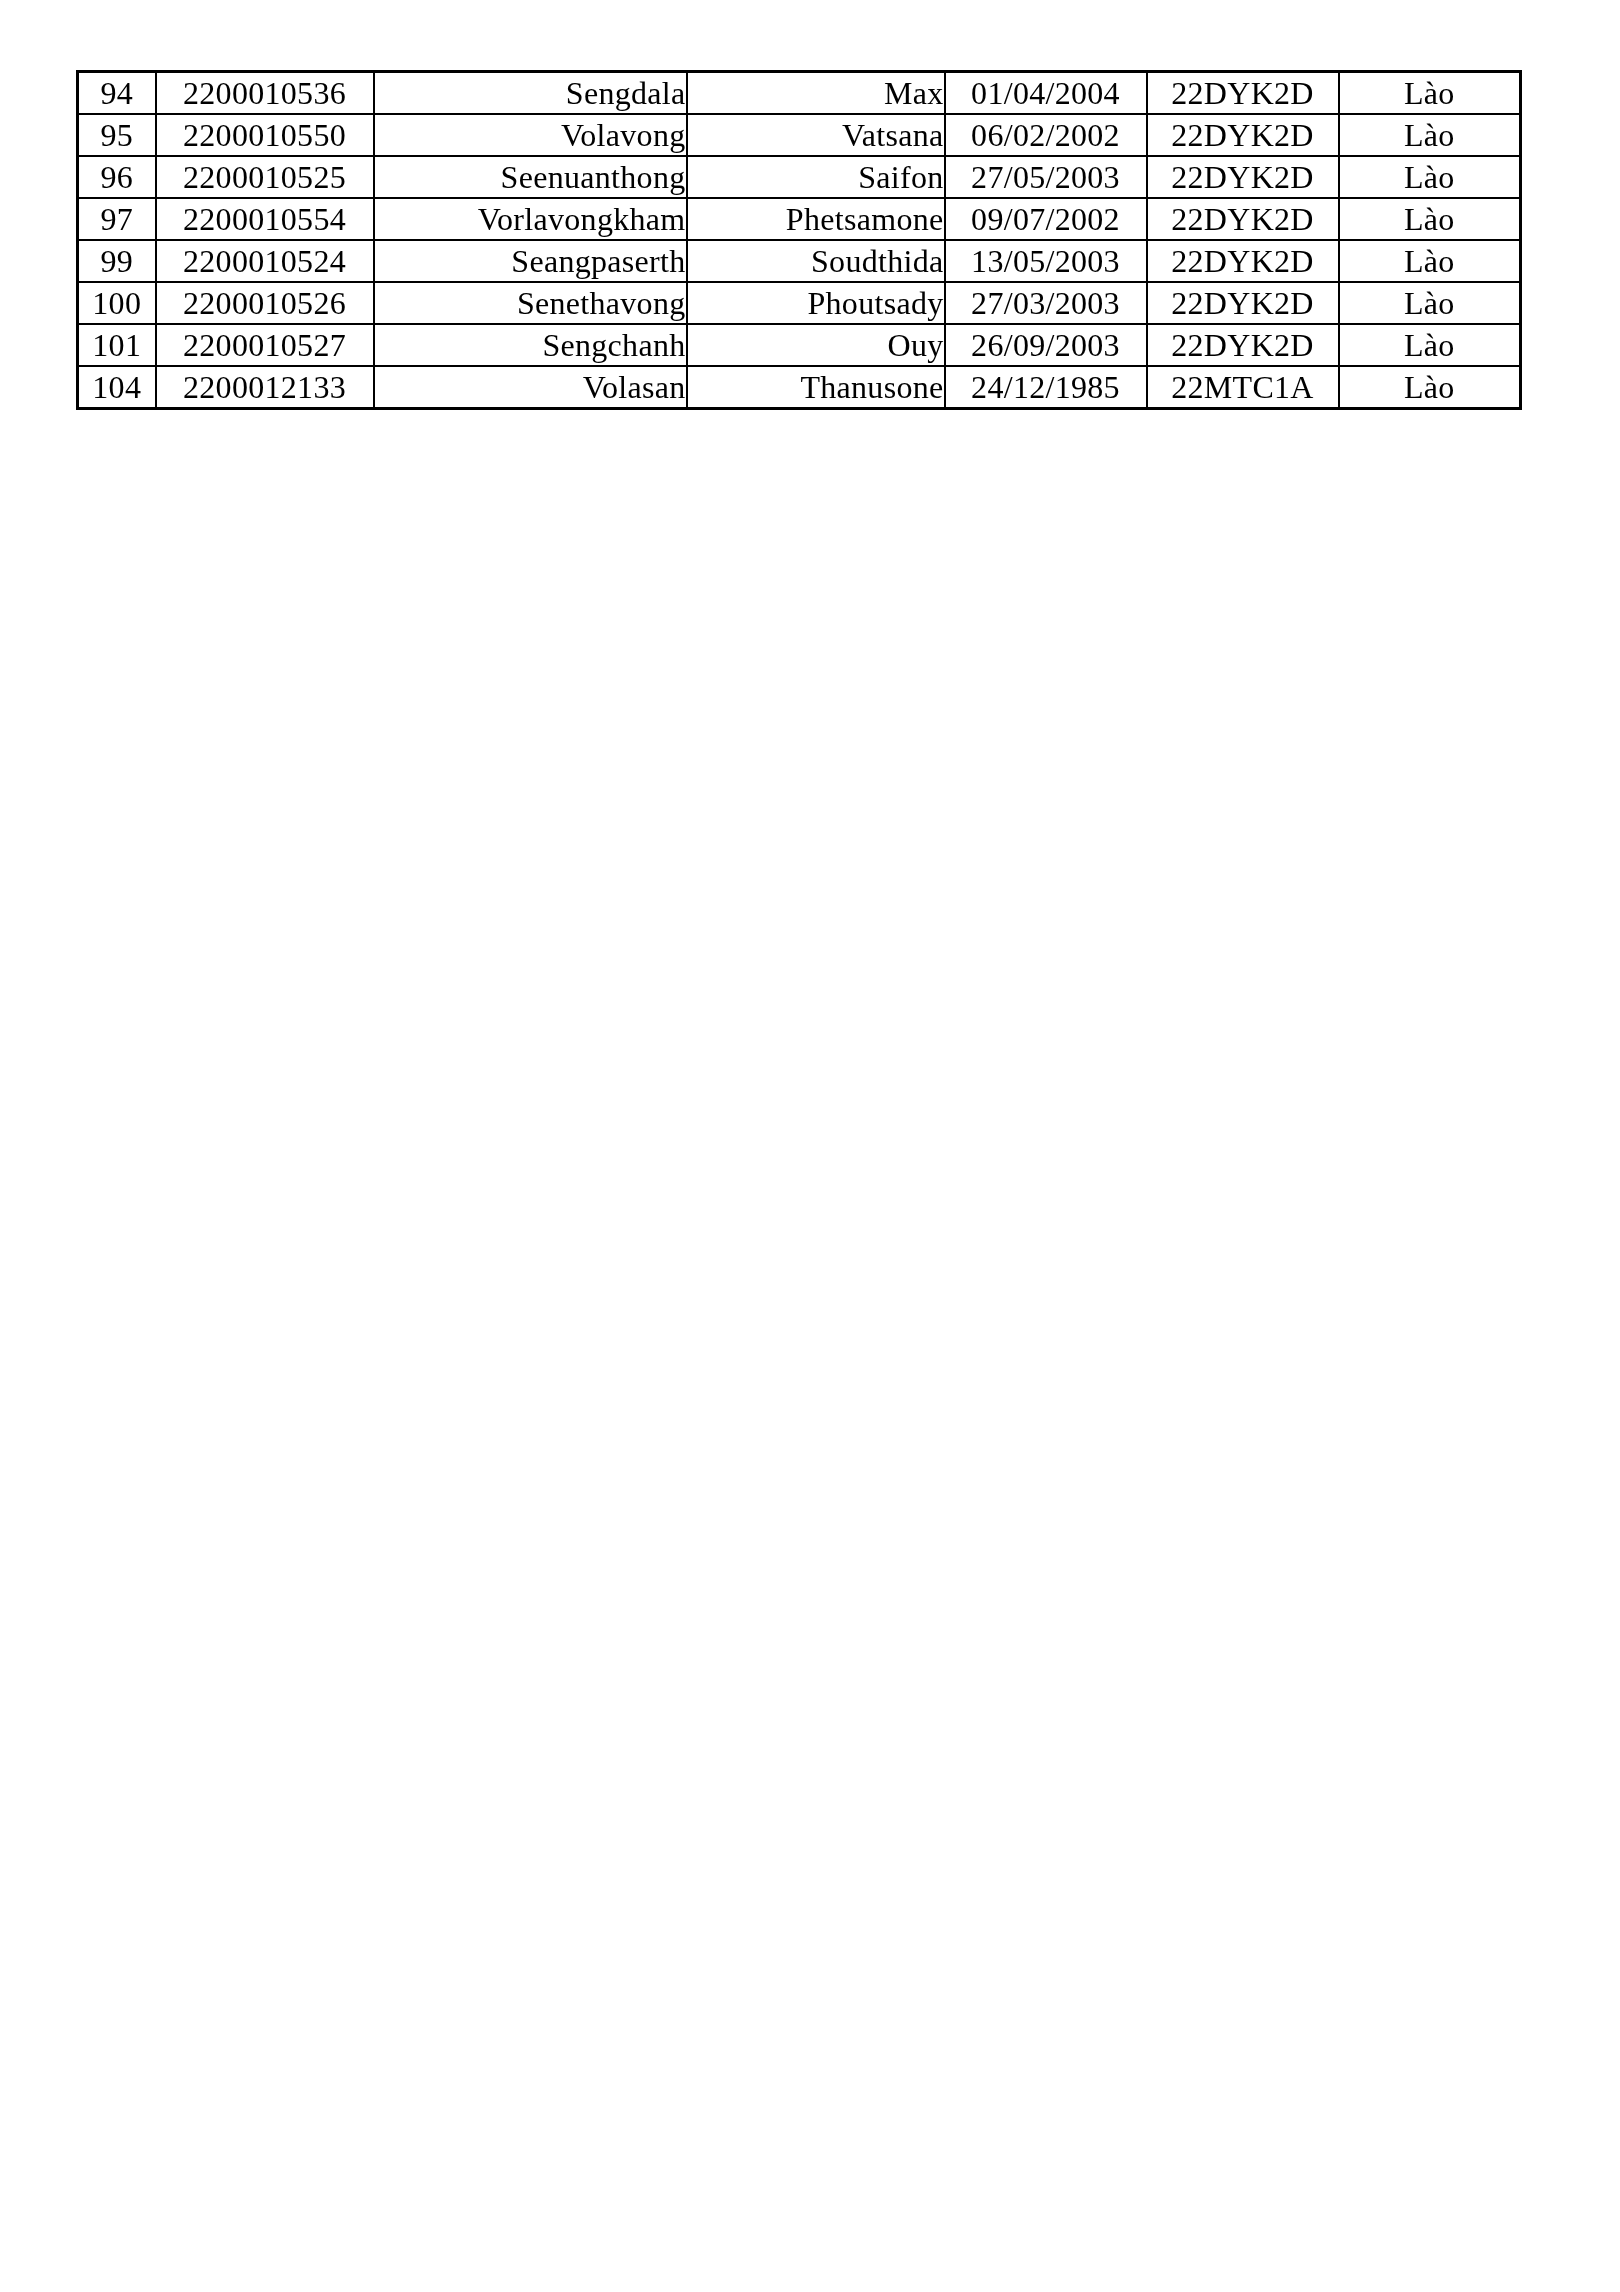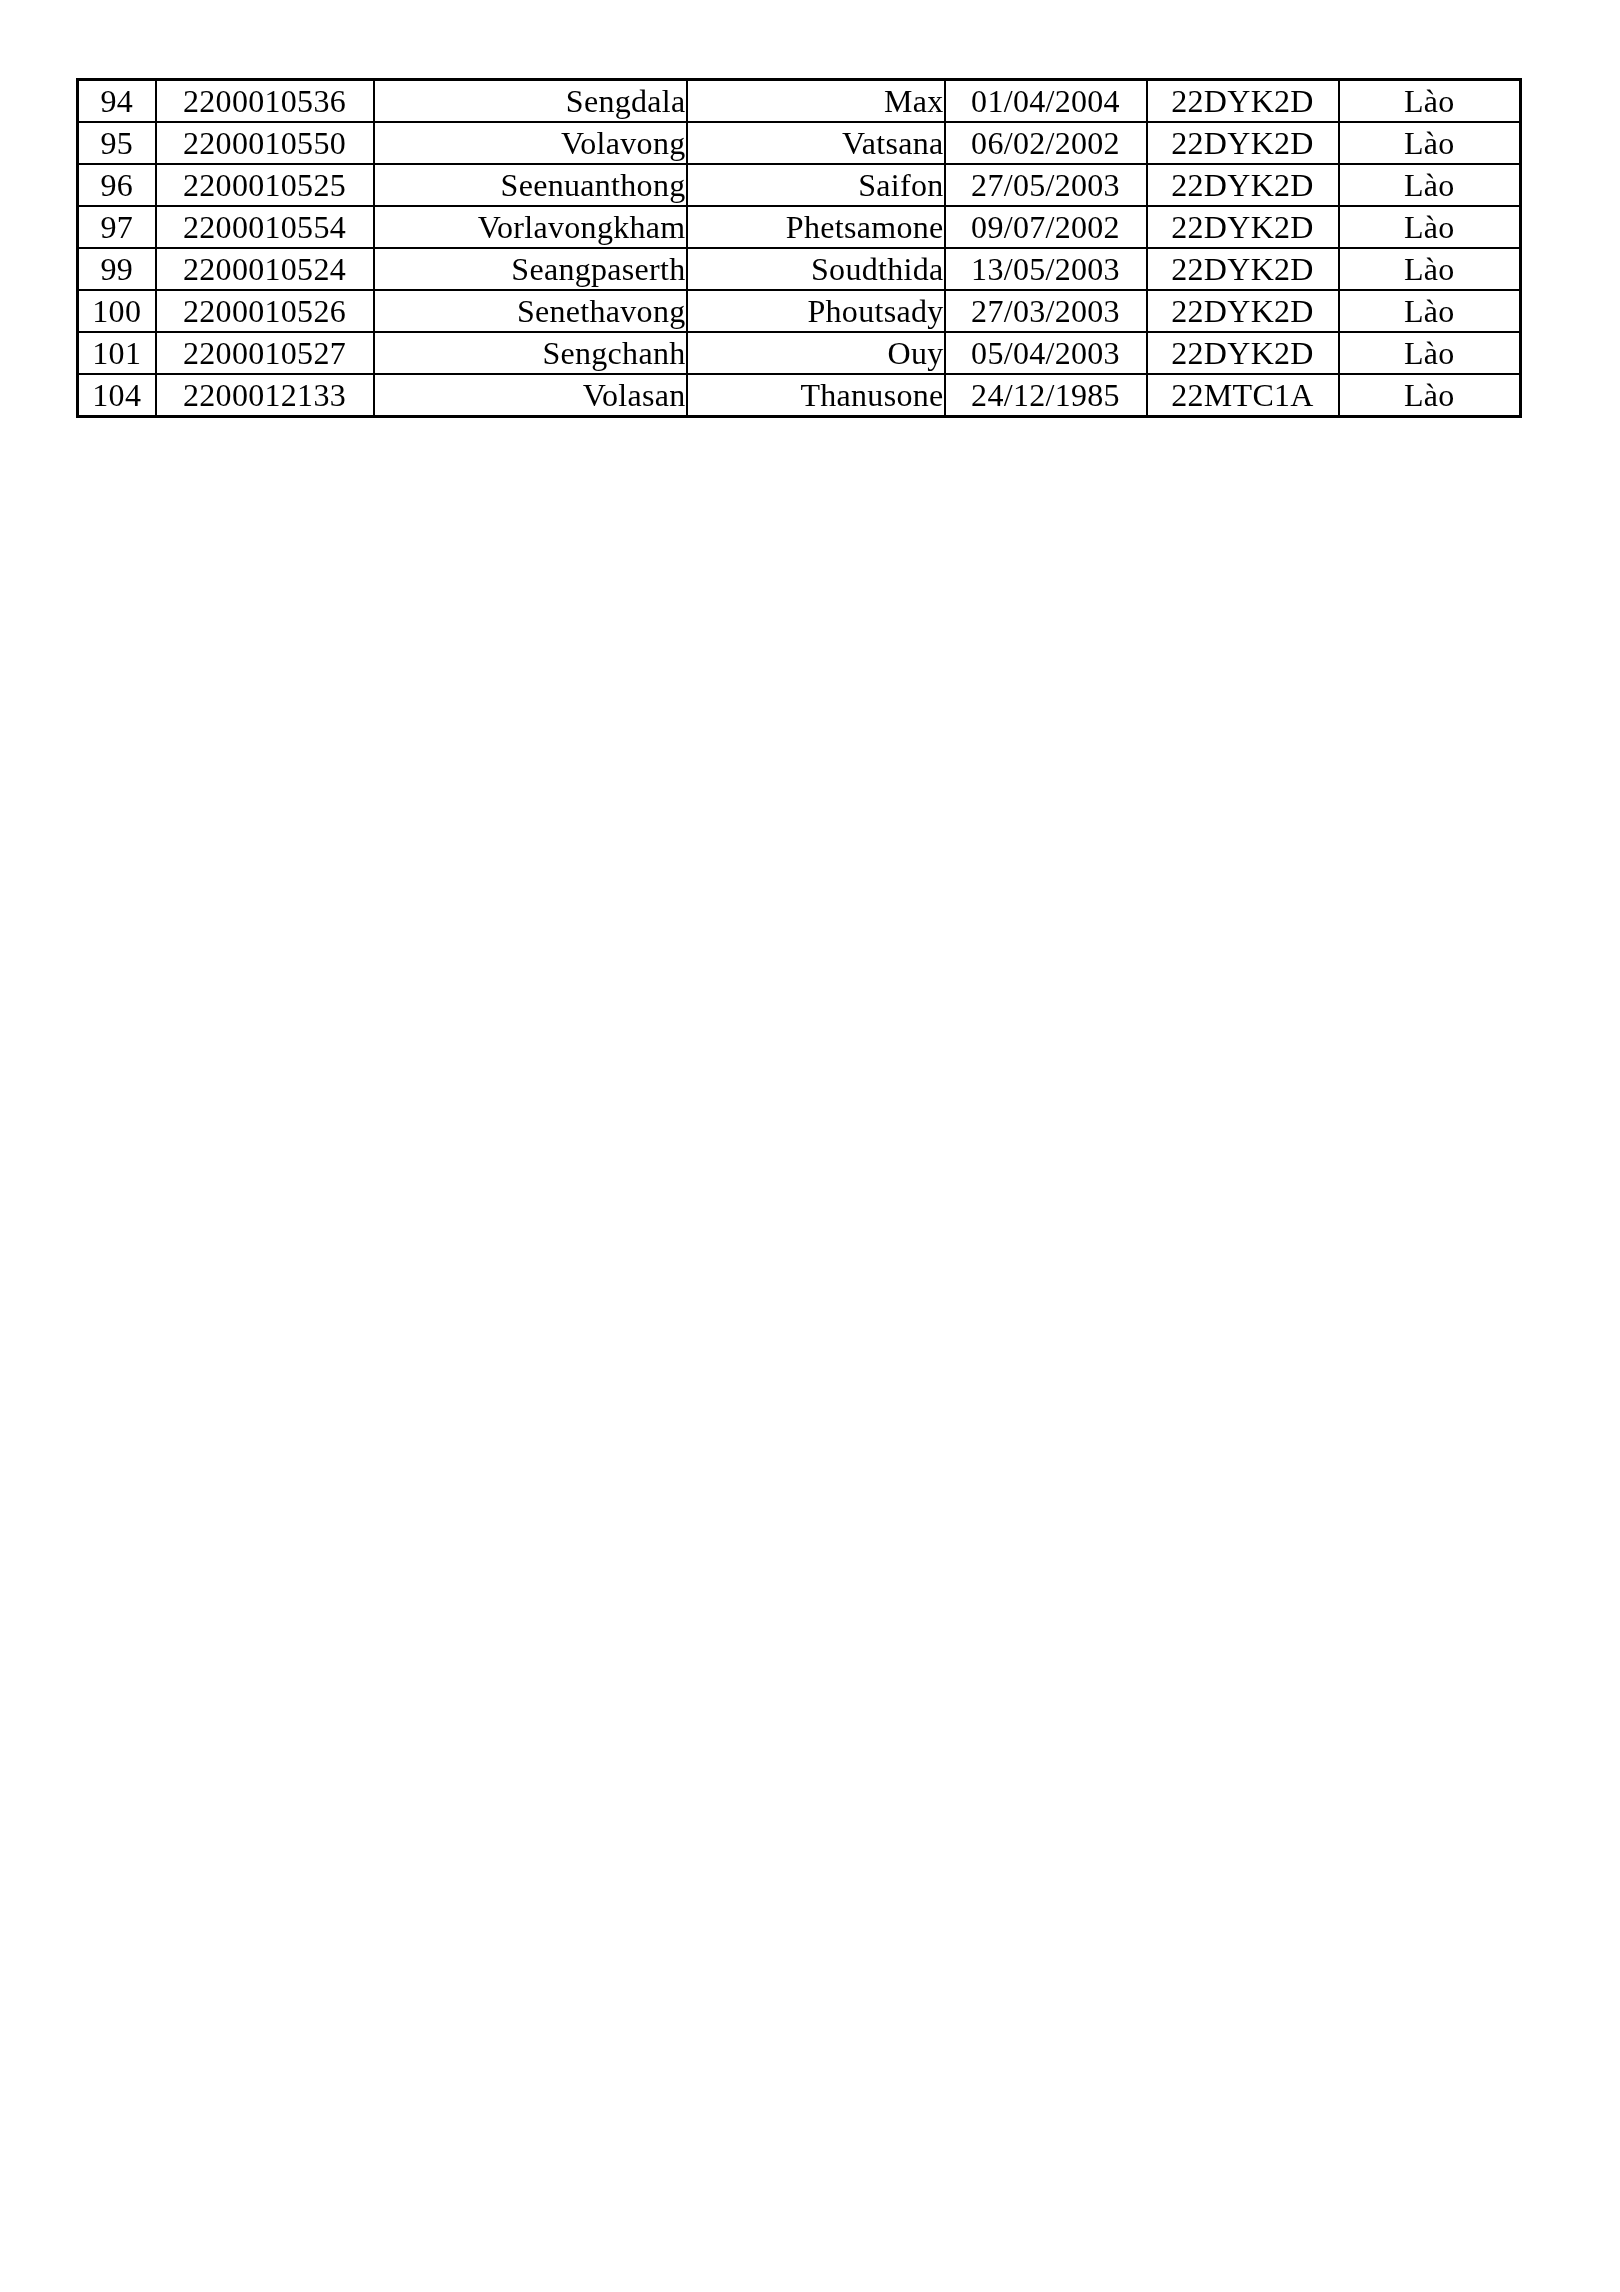--- a/index.html
+++ b/index.html
@@ -10,21 +10,21 @@
     width: 1620px;
     height: 2293px;
     background: #ffffff;
     font-family: "Liberation Serif", "DejaVu Serif", serif;
     color: #000000;
     position: relative;
   }
   .doc-table {
     position: absolute;
     left: 76px;
-    top: 78px;
+    top: 70px;
     width: 1442px;
     border-collapse: collapse;
     table-layout: fixed;
     border: 3.6px solid #000000;
     padding-left: 40px;
   }
   .doc-table td {
     border: 2.7px solid #000000;
     font-size: 32px;
     line-height: 1;
@@ -112,21 +112,21 @@
     <td class="left">Phoutsady</td>
     <td class="center">27/03/2003</td>
     <td class="center">22DYK2D</td>
     <td class="center">Lào</td>
   </tr>
       <tr>
     <td class="center">101</td>
     <td class="center">2200010527</td>
     <td class="left">Sengchanh</td>
     <td class="left">Ouy</td>
-    <td class="center">05/04/2003</td>
+    <td class="center">26/09/2003</td>
     <td class="center">22DYK2D</td>
     <td class="center">Lào</td>
   </tr>
       <tr>
     <td class="center">104</td>
     <td class="center">2200012133</td>
     <td class="left">Volasan</td>
     <td class="left">Thanusone</td>
     <td class="center">24/12/1985</td>
     <td class="center">22MTC1A</td>

